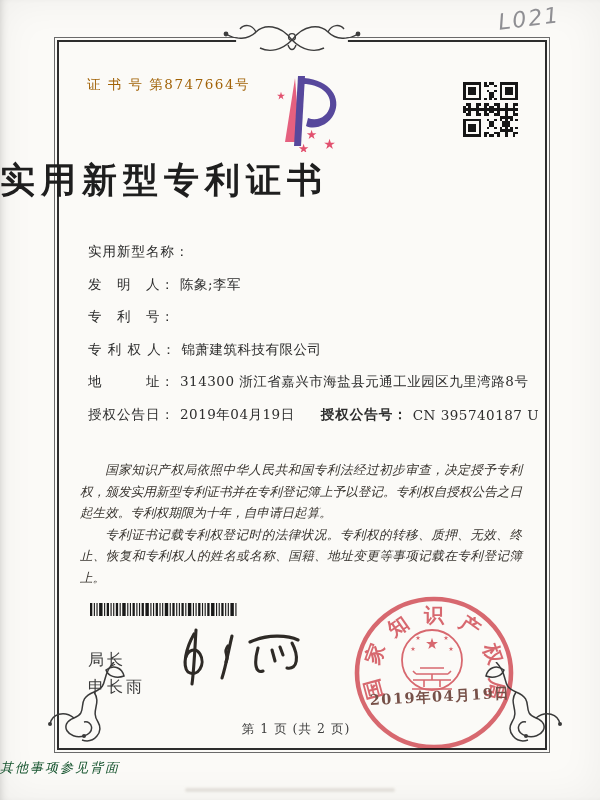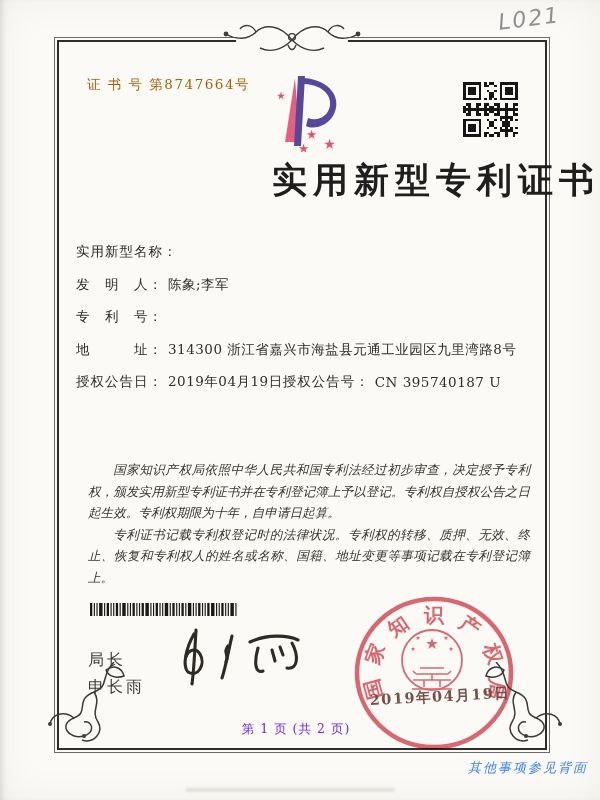--- a/index.html
+++ b/index.html
@@ -15,39 +15,39 @@
     transform:rotate(-7deg);letter-spacing:2px;
   }
   .frame{
     position:absolute;left:57px;top:40px;width:486px;height:706px;
     border:2.5px solid #2d2d2d;outline:1px solid #6a6a6a;outline-offset:2px;
   }
   .certno{position:absolute;left:87px;top:76px;font-size:13.5px;letter-spacing:1.5px;color:#a16207;}
   .logo{position:absolute;left:248px;top:72px;}
   .qr{position:absolute;left:463px;top:82px;width:55px;height:55px;}
   .title{
-    position:absolute;left:0;top:157px;width:600px;margin:0;text-align:right;
+    position:absolute;left:0;top:157px;width:600px;margin:0;text-align:left;
     font-size:35px;font-weight:700;letter-spacing:6px;color:#1e1e1e;
   }
-  .fields{position:absolute;left:76px;top:236px;right:58px;}
+  .fields{position:absolute;left:88px;top:236px;right:58px;}
   .field-row{height:32.5px;display:flex;align-items:center;font-size:13.5px;white-space:nowrap;color:#2d2d2d;}
   .field-label{letter-spacing:1px;}
   .field-value{margin-left:5px;letter-spacing:0.5px;}
-  .pair2{}
+  .pair2{margin-left:26px;font-weight:bold;}
   .bodytext{
-    position:absolute;left:88px;top:459px;width:442px;
+    position:absolute;left:80px;top:459px;width:442px;
     font-size:12.6px;line-height:21.5px;text-align:justify;color:#38342f;font-style:italic;
   }
   .bodytext p{margin:0;text-indent:2em;}
   .barcode{position:absolute;left:90px;top:603px;width:148px;height:13px;}
   .issuer{position:absolute;left:88px;top:646px;font-size:16px;letter-spacing:3px;color:#3b3b3b;line-height:27px;}
   .signature{position:absolute;left:172px;top:626px;}
   .seal{position:absolute;left:350px;top:594px;mix-blend-mode:multiply;opacity:0.93;}
-  .pagefooter{position:absolute;left:0;top:721px;width:592px;text-align:center;font-size:12.5px;letter-spacing:1px;color:#6d28d9;}
-  .backnote{position:absolute;left:0;top:759px;width:588px;text-align:right;font-size:13px;font-style:italic;letter-spacing:2px;color:#3b82f6;}
+  .pagefooter{position:absolute;left:0;top:721px;width:592px;text-align:center;font-size:12.5px;letter-spacing:1px;color:#404040;}
+  .backnote{position:absolute;left:0;top:759px;width:588px;text-align:left;font-size:13px;font-style:italic;letter-spacing:2px;color:#14532d;}
   .smudge{position:absolute;left:185px;top:788px;width:210px;height:4px;background:#e3e0db;border-radius:2px;filter:blur(1px);}
   .orn-top{position:absolute;left:212px;top:20px;}
   .orn-bl{position:absolute;left:44px;top:662px;}
   .orn-br{position:absolute;left:478px;top:662px;transform:scaleX(-1);}
 </style>
 </head>
 <body>
 
 <div class="page">
 
@@ -226,20 +226,24 @@
       <span class="field-label">实用新型名称：</span>
     </div>
     <div class="field-row">
       <span class="field-label">发　明　人：</span>
       <span class="field-value">陈象;李军</span>
     </div>
     <div class="field-row">
       <span class="field-label">专　利　号：</span>
     </div>
     <div class="field-row">
+      <span class="field-label">专 利 权 人：</span>
+      <span class="field-value">锦萧建筑科技有限公司</span>
+    </div>
+    <div class="field-row">
       <span class="field-label">地　　　址：</span>
       <span class="field-value">314300 浙江省嘉兴市海盐县元通工业园区九里湾路8号</span>
     </div>
     <div class="field-row">
       <span class="field-label">授权公告日：</span>
       <span class="field-value">2019年04月19日</span>
       <span class="field-label pair2">授权公告号：</span>
       <span class="field-value">CN 395740187 U</span>
     </div>
   </div>

